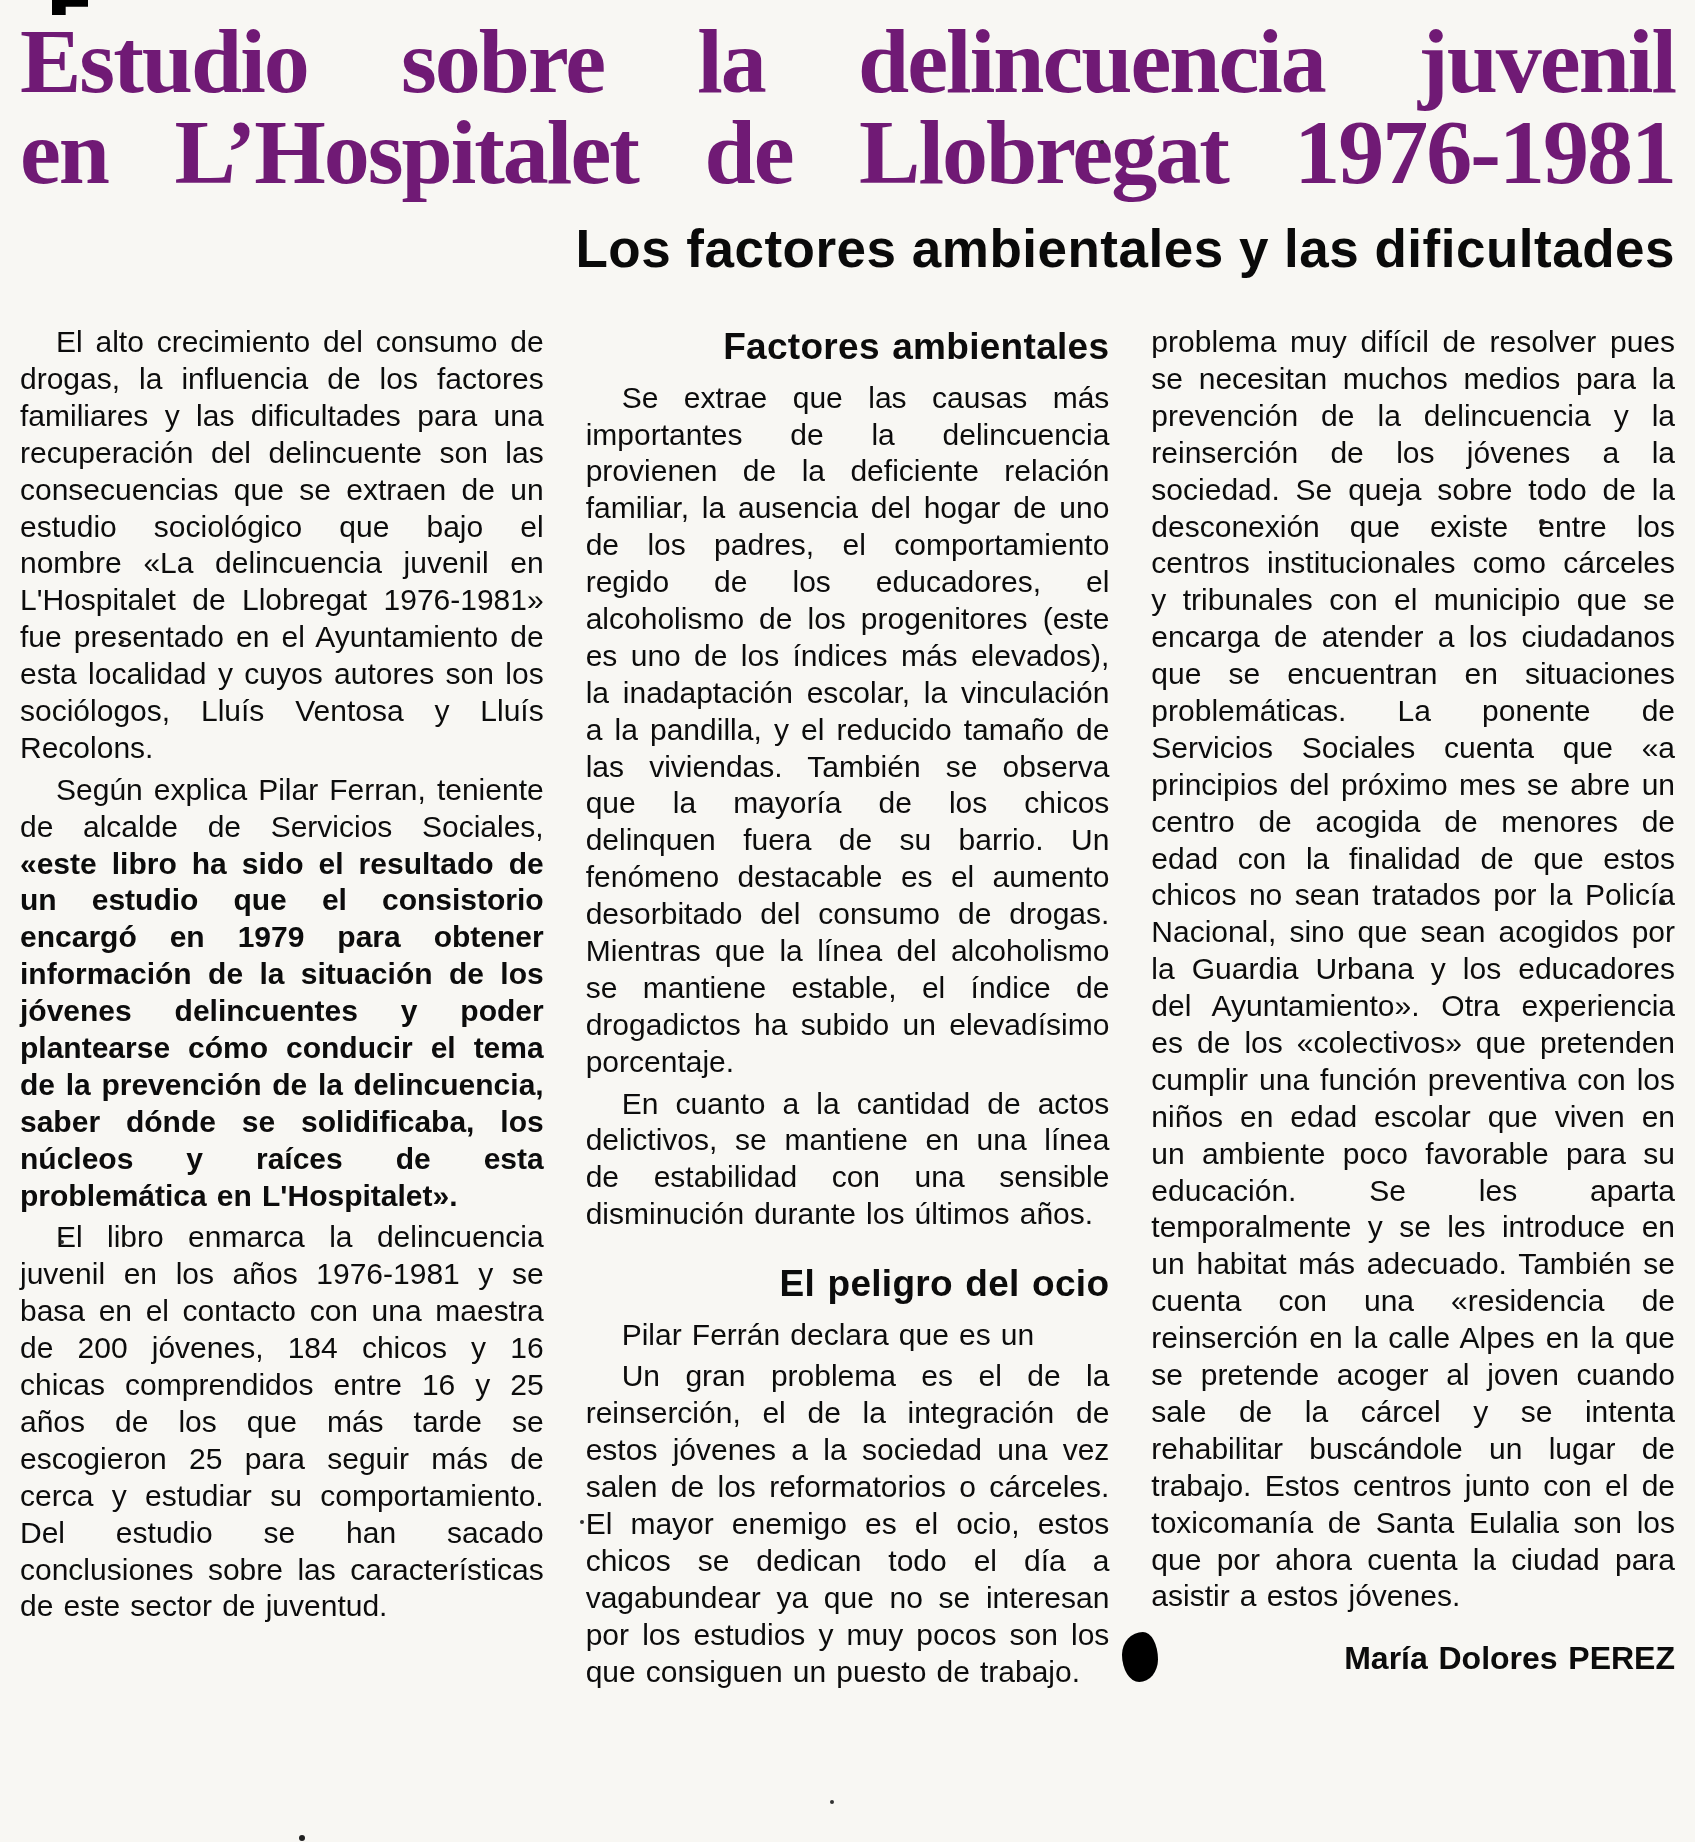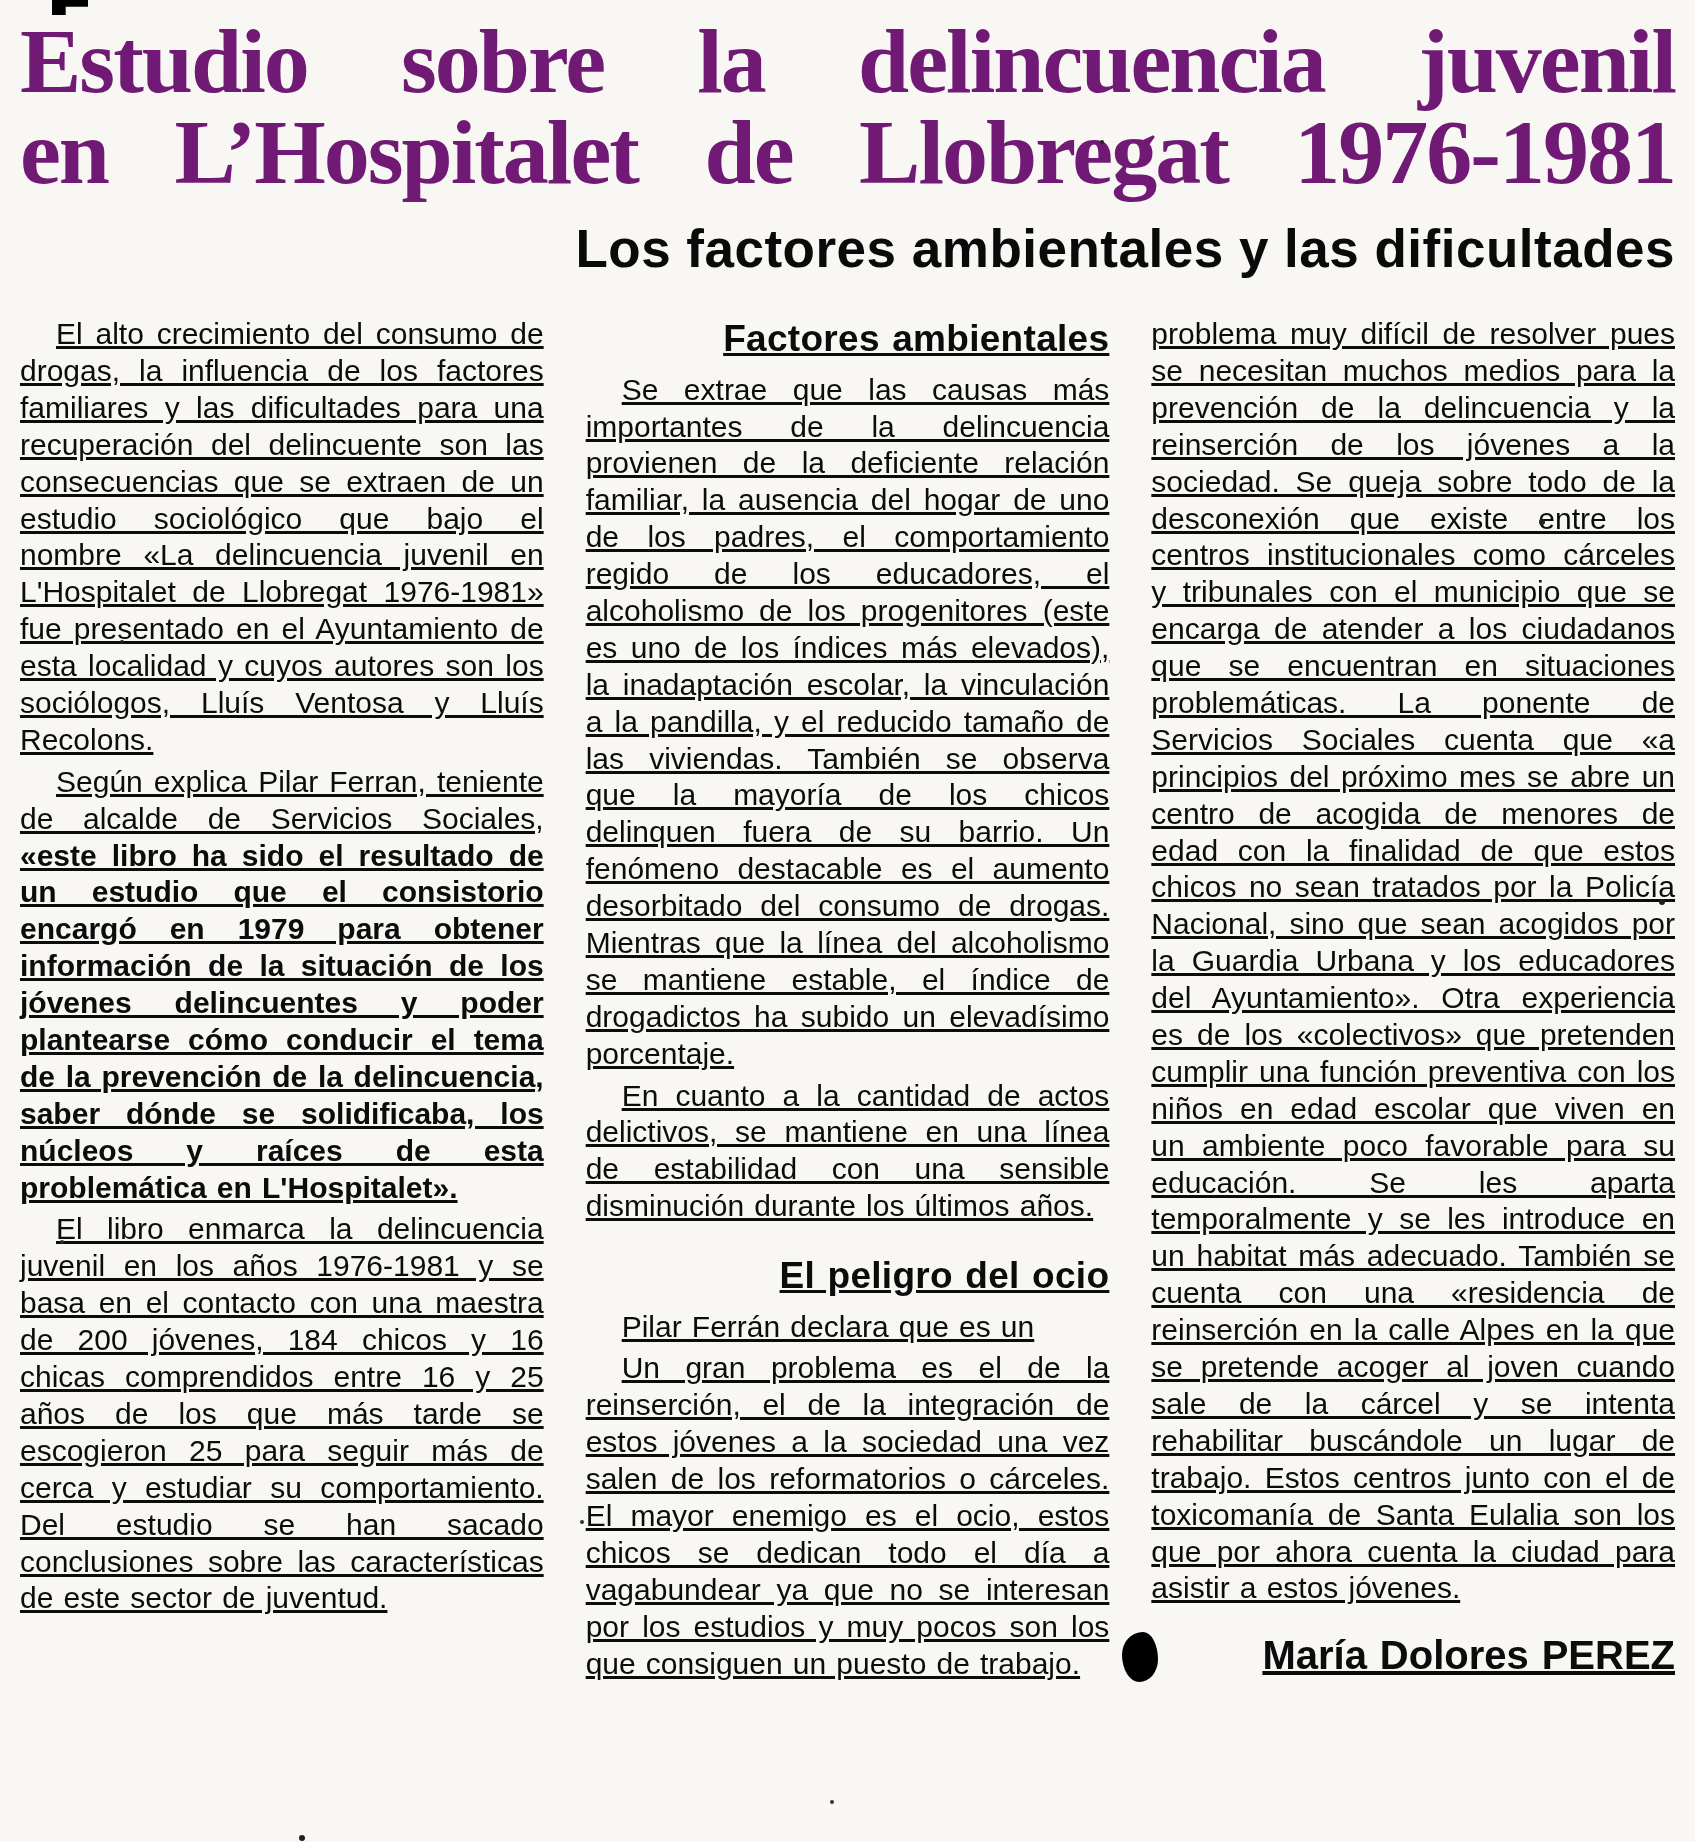--- a/index.html
+++ b/index.html
@@ -38,22 +38,21 @@
     line-height:1.32;
     letter-spacing:0.5px;
     color:#0a0a0a;
   }
   .subheadline span { display:block; }
 
   
   .columns {
     display:flex;
     gap:42px;
-    margin-top:32px;
-    text-decoration:underline;
+    margin-top:40px;
   }
   .col {
     flex:1;
     font-size:30px;
     line-height:1.23;
     text-align:justify;
     hyphens:auto;
     -webkit-hyphens:auto;
     word-spacing:0.06em;
   }
@@ -66,21 +65,21 @@
     font-weight:700;
     text-align:right;
     margin:0 0 10px 0;
     letter-spacing:0.3px;
   }
   .section-header.spaced { margin-top:28px; }
 
   .byline {
     text-align:right;
     font-weight:700;
-    font-size:40px;
+    font-size:32px;
     margin-top:24px;
     text-indent:0;
   }
 
   
   .artifact { position:absolute; background:#000; pointer-events:none; }
   .artifact.corner-mark {
     top:0; left:52px; width:36px; height:15px;
     clip-path:polygon(0 0, 100% 0, 100% 45%, 38% 45%, 38% 100%, 0 100%);
   }

